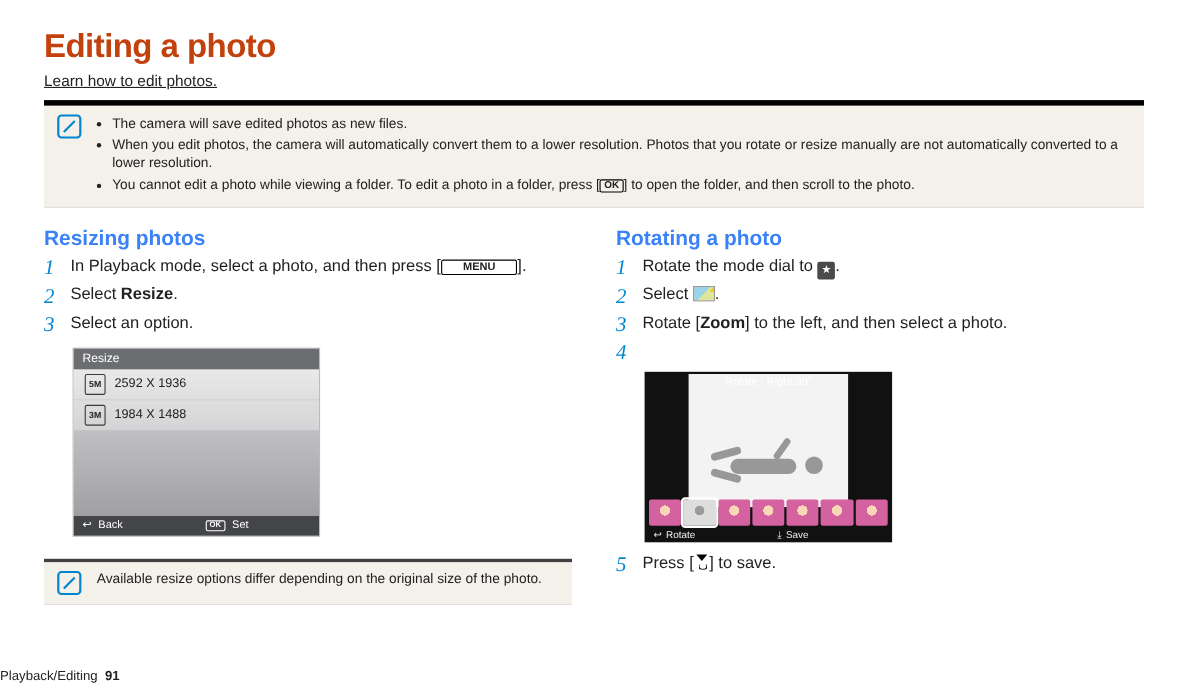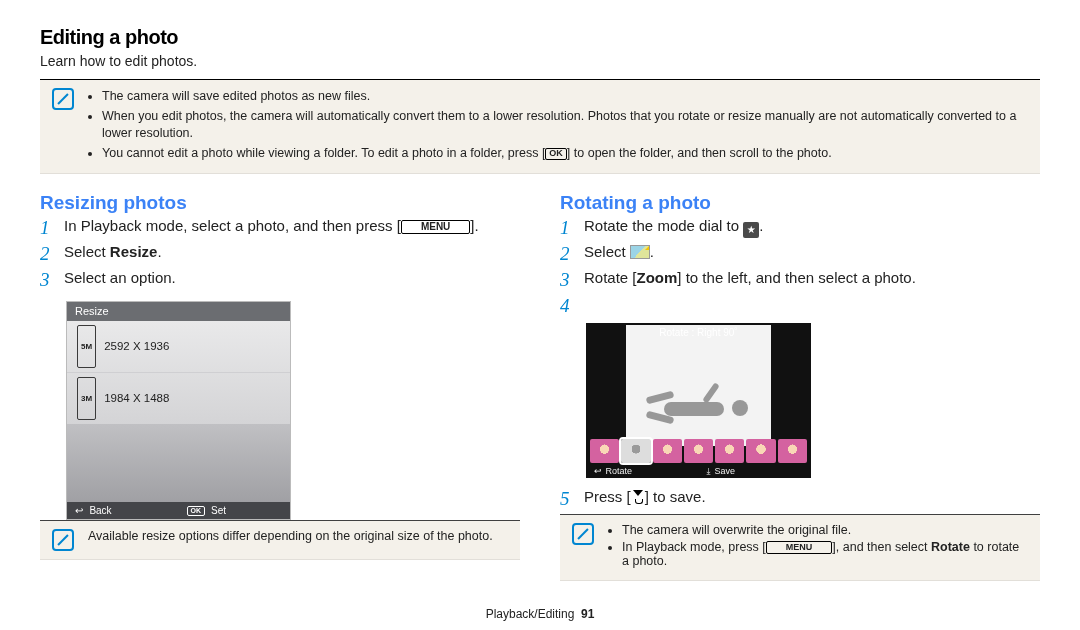--- a/index.html
+++ b/index.html
@@ -5,24 +5,24 @@
   * { box-sizing: border-box; }
   html, body { margin:0; padding:0; }
   body {
     width:1080px; height:630px;
     font-family: "Segoe UI", Arial, sans-serif;
     font-size:13.5px; color:#222; background:#fff;
     padding:26px 40px 0 40px;
     position:relative;
     line-height:1.15;
   }
-  .title { color:#000000; font-size:20px; font-weight:700; letter-spacing:-0.5px; }
-  .subtitle { font-size:14px; margin:4px 0 10px 0; }
+  .title { color:#c2410c; font-size:30px; font-weight:700; letter-spacing:-0.5px; }
+  .subtitle { font-size:14px; margin:4px 0 10px 0;text-decoration:underline; }
   .notice {
-    background:#f4f1ea; border-top:1px solid #000000; border-bottom:1px solid #e2dfd9;
+    background:#f4f1ea; border-top:5px solid #000000; border-bottom:1px solid #e2dfd9;
     padding:8px 12px 8px 12px; display:flex; gap:14px;
     font-size:12.5px; line-height:1.35;
   }
   .notice-icon, .tip-icon {
     width:22px; height:22px; border:2px solid #0086d1; border-radius:4px;
     display:flex; align-items:center; justify-content:center; flex:0 0 22px;
   }
   .slash {
     width:14px; height:2px; background:#0086d1; transform:rotate(-45deg);
     position:relative;
@@ -69,37 +69,37 @@
   }
   .zoom-icon::before {
     content:""; position:absolute; left:2px; top:0; width:0; height:0;
     border-left:5px solid transparent; border-right:5px solid transparent; border-top:6px solid #000;
   }
   .zoom-icon::after {
     content:""; position:absolute; left:4px; bottom:0; width:6px; height:4px; border:1.5px solid #000;
     border-top:none; border-radius:0 0 3px 3px;
   }
   .tip {
-    background:#f4f1ea; border-top:1px solid #404040; border-bottom:1px solid #e2dfd9;
-    padding:8px 12px; display:flex; gap:14px; font-size:12.5px; margin-top:0;
+    background:#f4f1ea; border-top:3px solid #404040; border-bottom:1px solid #e2dfd9;
+    padding:8px 12px; display:flex; gap:14px; font-size:12.5px; margin-top:20px;
     align-items:flex-start;
   }
-  .footer { text-align:center; font-size:12px; position:absolute; bottom:8px; left:0; right:0; }
+  .footer { text-align:left; font-size:12px; position:absolute; bottom:8px; left:0; right:0; }
   strong { font-weight:700; }
 
   
   .resize-panel {
     width:225px; margin:10px 0 0 26px;
     border:1px solid #bbb; font-size:11.5px;
   }
   .rp-head { background:#6b6d71; color:#fff; padding:3px 8px; font-size:11px; }
   .rp-body { background:linear-gradient(#e9e9ea,#d4d4d6); }
   .rp-row { padding:4px 10px; display:flex; align-items:center; gap:8px; border-bottom:1px solid #cfcfd2; }
   .rp-row:last-child { border-bottom:none; }
-  .rp-tag { font-size:8px; border:1px solid #3a3a3a; border-radius:2px; padding:16px 3px; font-weight:700;text-align:center; }
+  .rp-tag { font-size:8px; border:1px solid #3a3a3a; border-radius:2px; padding:4px 3px; font-weight:700;text-align:center; }
   .rp-fill { height:78px; background:linear-gradient(#c0c0c3,#a0a0a4); }
   .rp-foot { background:#444549; color:#fff; display:flex; font-size:10px; }
   .rp-foot > div { flex:1; padding:3px 8px; display:flex; align-items:center; gap:6px; }
   .rp-ft-icon { font-size:10px; }
 
   
   .rotate-panel {
     width:225px; height:155px; margin:6px 0 0 26px;
     background:#111; position:relative; overflow:hidden;
   }
@@ -282,29 +282,18 @@
 
     <ul class="steps" style="margin-top:10px">
       <li>
         <span class="stepnum">5</span>
         <span>
           <span>Press [</span><span class="zoom-icon"></span><span>] to save.</span>
         </span>
       </li>
     </ul>
 
-    <div class="tip">
-      <div class="tip-icon">
-          <div class="slash"></div>
-        </div>
-      <ul class="bullets">
-        <li>The camera will overwrite the original file.</li>
-        <li>
-          <span>In Playback mode, press [</span><span class="menu-box small">MENU</span><span>], and then select </span><strong>Rotate</strong><span> to rotate a photo.</span>
-        </li>
-      </ul>
-    </div>
   </div>
 </div>
 
 <div class="footer">
   <span>Playback/Editing</span>&nbsp;&nbsp;<strong>91</strong>
 </div>
 
 </body></html>

